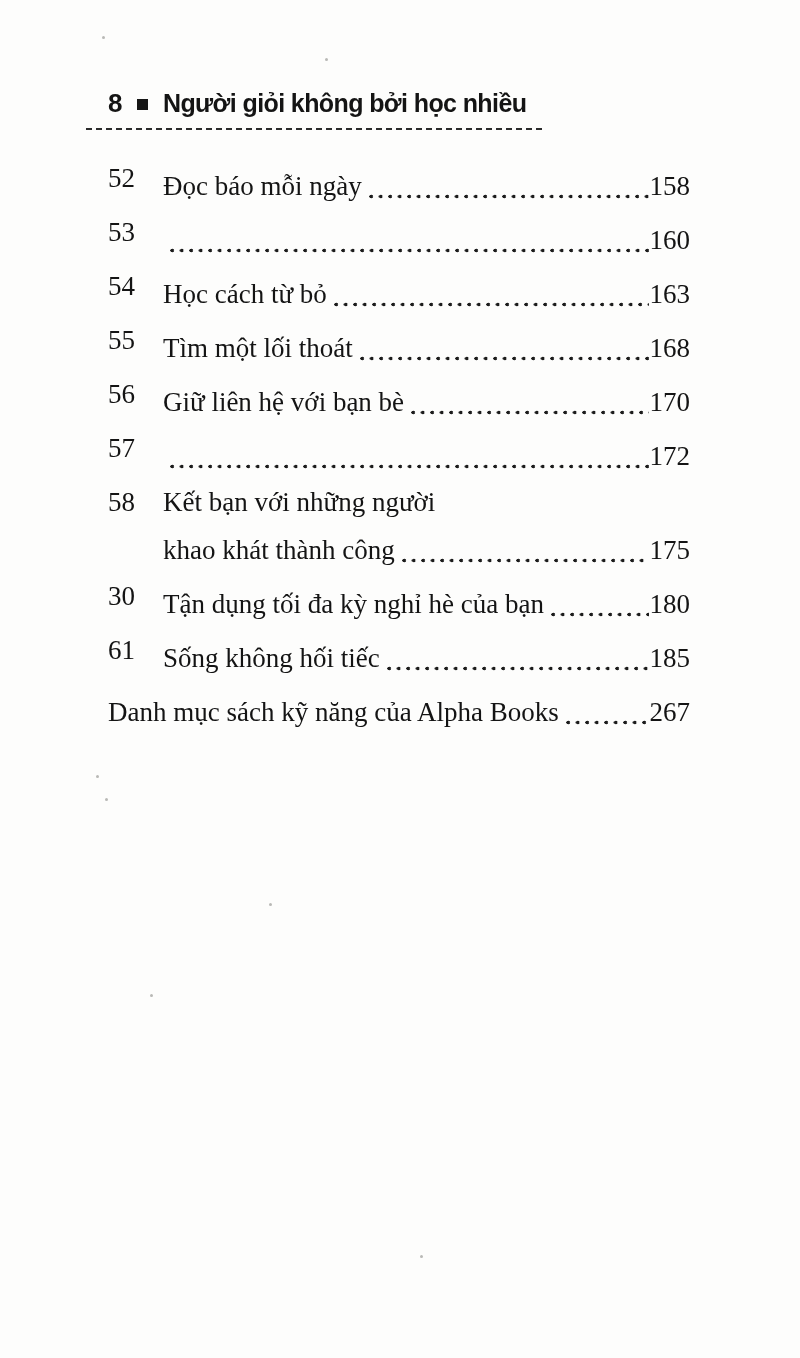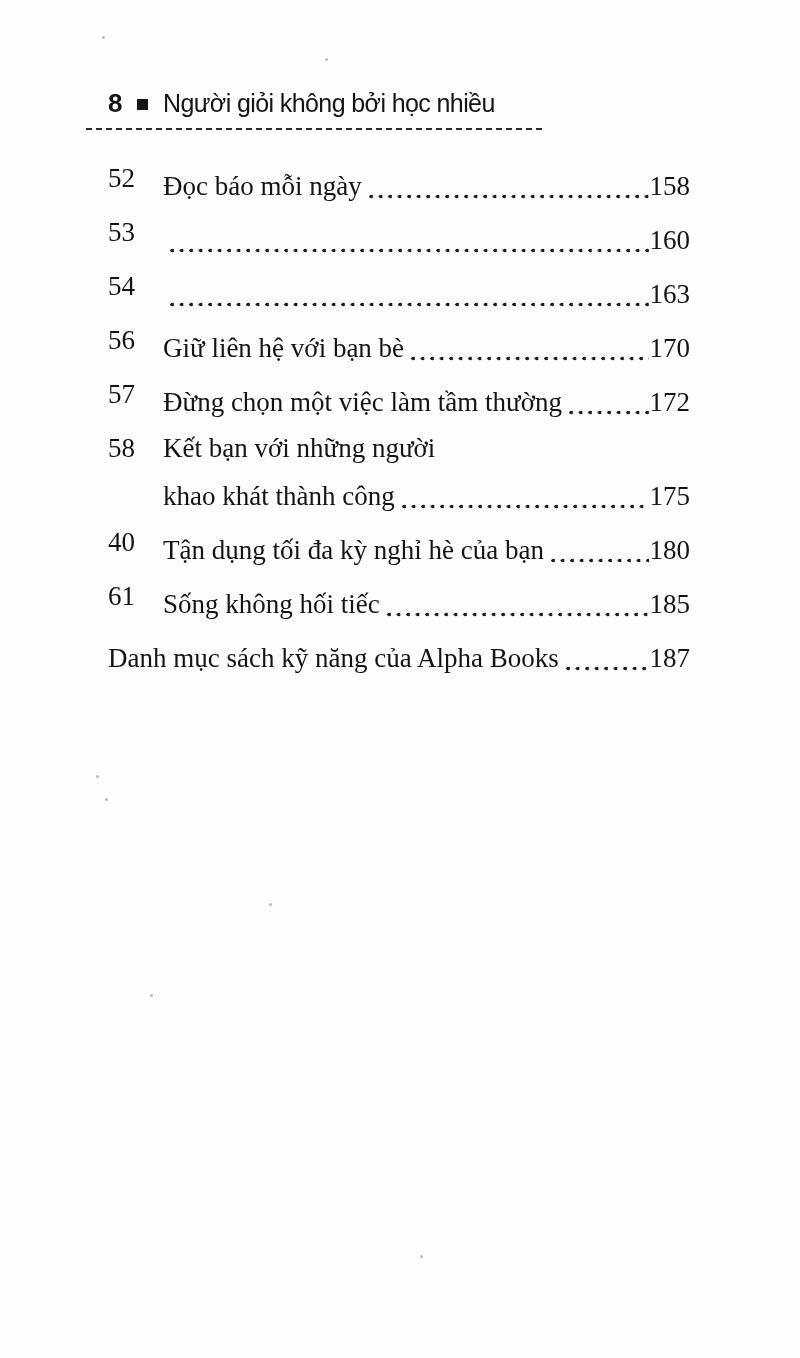--- a/index.html
+++ b/index.html
@@ -34,21 +34,21 @@
   }
   .header .hbullet {
     width: 11px;
     height: 11px;
     background: #161616;
     flex: 0 0 auto;
     margin-top: 2px;
   }
   .header .htitle {
     font-size: 25px;
-    font-weight: 400;
+    font-weight: 700;
     letter-spacing: -0.6px;
     white-space: nowrap;
   }
 
   
   .toc {
     position: absolute;
     left: 108px;
     top: 158px;
     width: 582px;
@@ -125,66 +125,77 @@
           <span class="pg">160</span>
         </div>
       </div>
     </div>
 
     <div class="entry">
       <div class="num">54</div>
       <div class="content">
 
         <div class="lastline">
+          <span class="title">Học cách từ bỏ</span>
           <span class="leader"></span>
           <span class="pg">163</span>
         </div>
       </div>
     </div>
 
+    <div class="entry">
+      <div class="num">55</div>
+      <div class="content">
+
+        <div class="lastline">
+          <span class="title">Tìm một lối thoát</span>
+          <span class="leader"></span>
+          <span class="pg">168</span>
+        </div>
+      </div>
+    </div>
 
     <div class="entry">
       <div class="num">56</div>
       <div class="content">
 
         <div class="lastline">
           <span class="title">Giữ liên hệ với bạn bè</span>
           <span class="leader"></span>
           <span class="pg">170</span>
         </div>
       </div>
     </div>
 
     <div class="entry">
       <div class="num">57</div>
       <div class="content">
 
         <div class="lastline">
-          <span class="title">Đừng chọn một việc làm tầm thường</span>
           <span class="leader"></span>
           <span class="pg">172</span>
         </div>
       </div>
     </div>
 
     <div class="entry">
       <div class="num">58</div>
       <div class="content">
         <div class="pre">Kết bạn với những người</div>
         <div class="lastline">
           <span class="title">khao khát thành công</span>
           <span class="leader"></span>
           <span class="pg">175</span>
         </div>
       </div>
     </div>
 
 
     <div class="entry">
-      <div class="num">40</div>
+      <div class="num">30</div>
       <div class="content">
 
         <div class="lastline">
           <span class="title">Tận dụng tối đa kỳ nghỉ hè của bạn</span>
           <span class="leader"></span>
           <span class="pg">180</span>
         </div>
       </div>
     </div>
 
@@ -197,21 +208,21 @@
           <span class="leader"></span>
           <span class="pg">185</span>
         </div>
       </div>
     </div>
 
     <div class="entry backmatter">
       <div class="lastline">
         <span class="title">Danh mục sách kỹ năng của Alpha Books</span>
         <span class="leader"></span>
-        <span class="pg">187</span>
+        <span class="pg">267</span>
       </div>
     </div>
 
   </div>
 
   <div class="speck" style="left:102px; top:36px;"></div>
   <div class="speck" style="left:325px; top:58px;"></div>
   <div class="speck" style="left:96px; top:775px;"></div>
   <div class="speck" style="left:105px; top:798px;"></div>
   <div class="speck" style="left:269px; top:903px;"></div>

